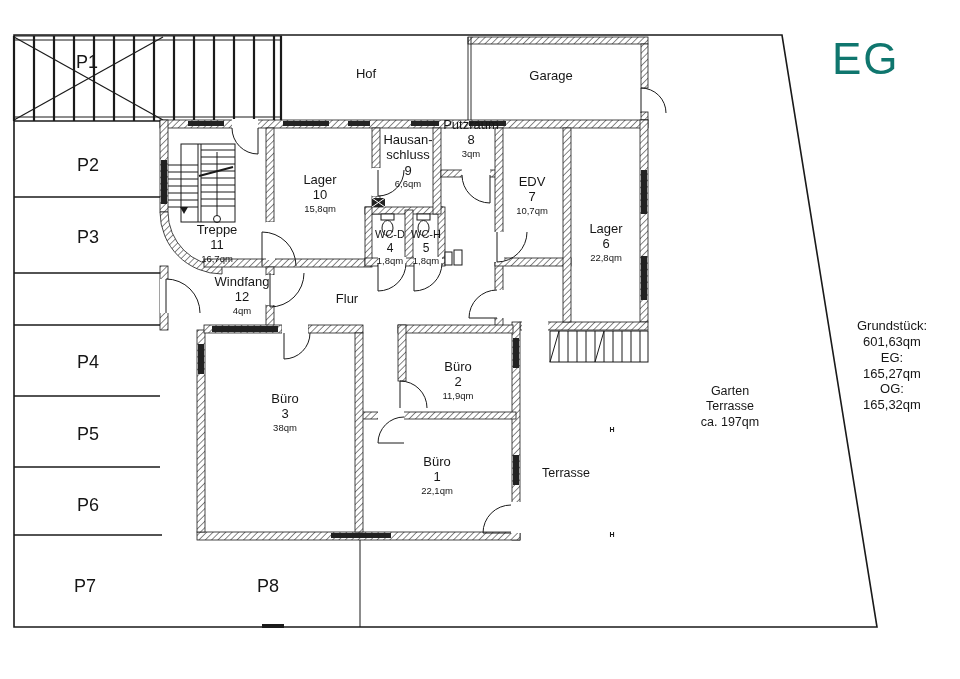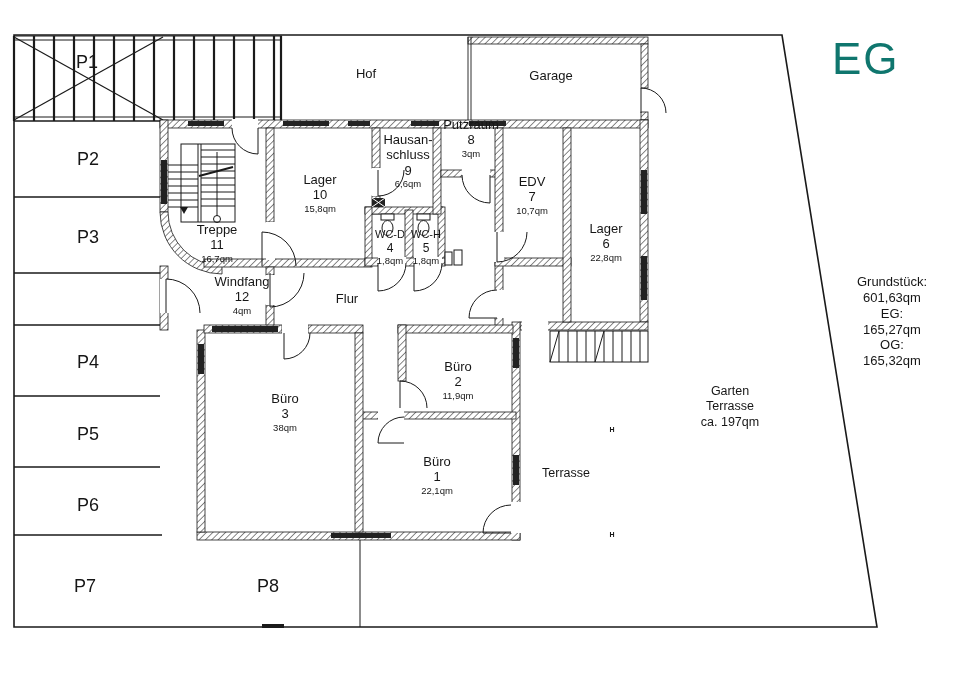--- a/index.html
+++ b/index.html
@@ -10,21 +10,21 @@
        line-height:1.18;color:#161616;}
   .lbl .nm,.lbl .no{font-size:13px;display:block;}
   .lbl .ar{font-size:9.5px;display:block;}
   .lbl.small .nm{font-size:11px;}
   .lbl.small .no{font-size:12px;}
   .site-lbl{position:absolute;transform:translateX(-50%);font-size:13px;color:#161616;white-space:nowrap;}
   .park-lbl{position:absolute;transform:translateX(-50%);font-size:18px;color:#161616;}
   .garten{position:absolute;transform:translateX(-50%);text-align:center;font-size:12.5px;
           line-height:1.22;color:#161616;}
   .areas{position:absolute;transform:translateX(-50%);text-align:center;font-size:13px;
-         line-height:1.22;color:#161616;}
+         line-height:1.22;color:#161616;margin-top:44px;}
   .areas span{display:block;}
   .garten span{display:block;}
   #eg-title{position:absolute;left:832px;top:34px;font-size:44px;letter-spacing:2px;color:#0f766e;}
   #footnote{position:absolute;left:17px;top:631px;font-size:13px;color:#161616;}
   .hmark{position:absolute;transform:translateX(-50%);font-size:7px;font-weight:bold;color:#161616;}
 </style>
 </head>
 <body>
 
 <div id="canvas">
@@ -249,21 +249,21 @@
     <span>ca. 197qm</span>
   </div>
 
   <div class="areas" style="left:892px;top:274px;">
     <span>Grundstück: 601,63qm</span>
     <span>EG: 165,27qm</span>
     <span>OG: 165,32qm</span>
   </div>
 
   <div class="park-lbl" style="left:87px;top:52px;">P1</div>
-  <div class="park-lbl" style="left:88px;top:149px;text-align:right;">P2</div>
+  <div class="park-lbl" style="left:88px;top:155px;text-align:right;">P2</div>
   <div class="park-lbl" style="left:88px;top:227px;">P3</div>
   <div class="park-lbl" style="left:88px;top:352px;">P4</div>
   <div class="park-lbl" style="left:88px;top:424px;">P5</div>
   <div class="park-lbl" style="left:88px;top:495px;">P6</div>
   <div class="park-lbl" style="left:85px;top:576px;">P7</div>
   <div class="park-lbl" style="left:268px;top:576px;">P8</div>
 
   <div class="lbl" style="left:320px;top:172px;">
     <span class="nm">Lager</span>
     <span class="no">10</span>

